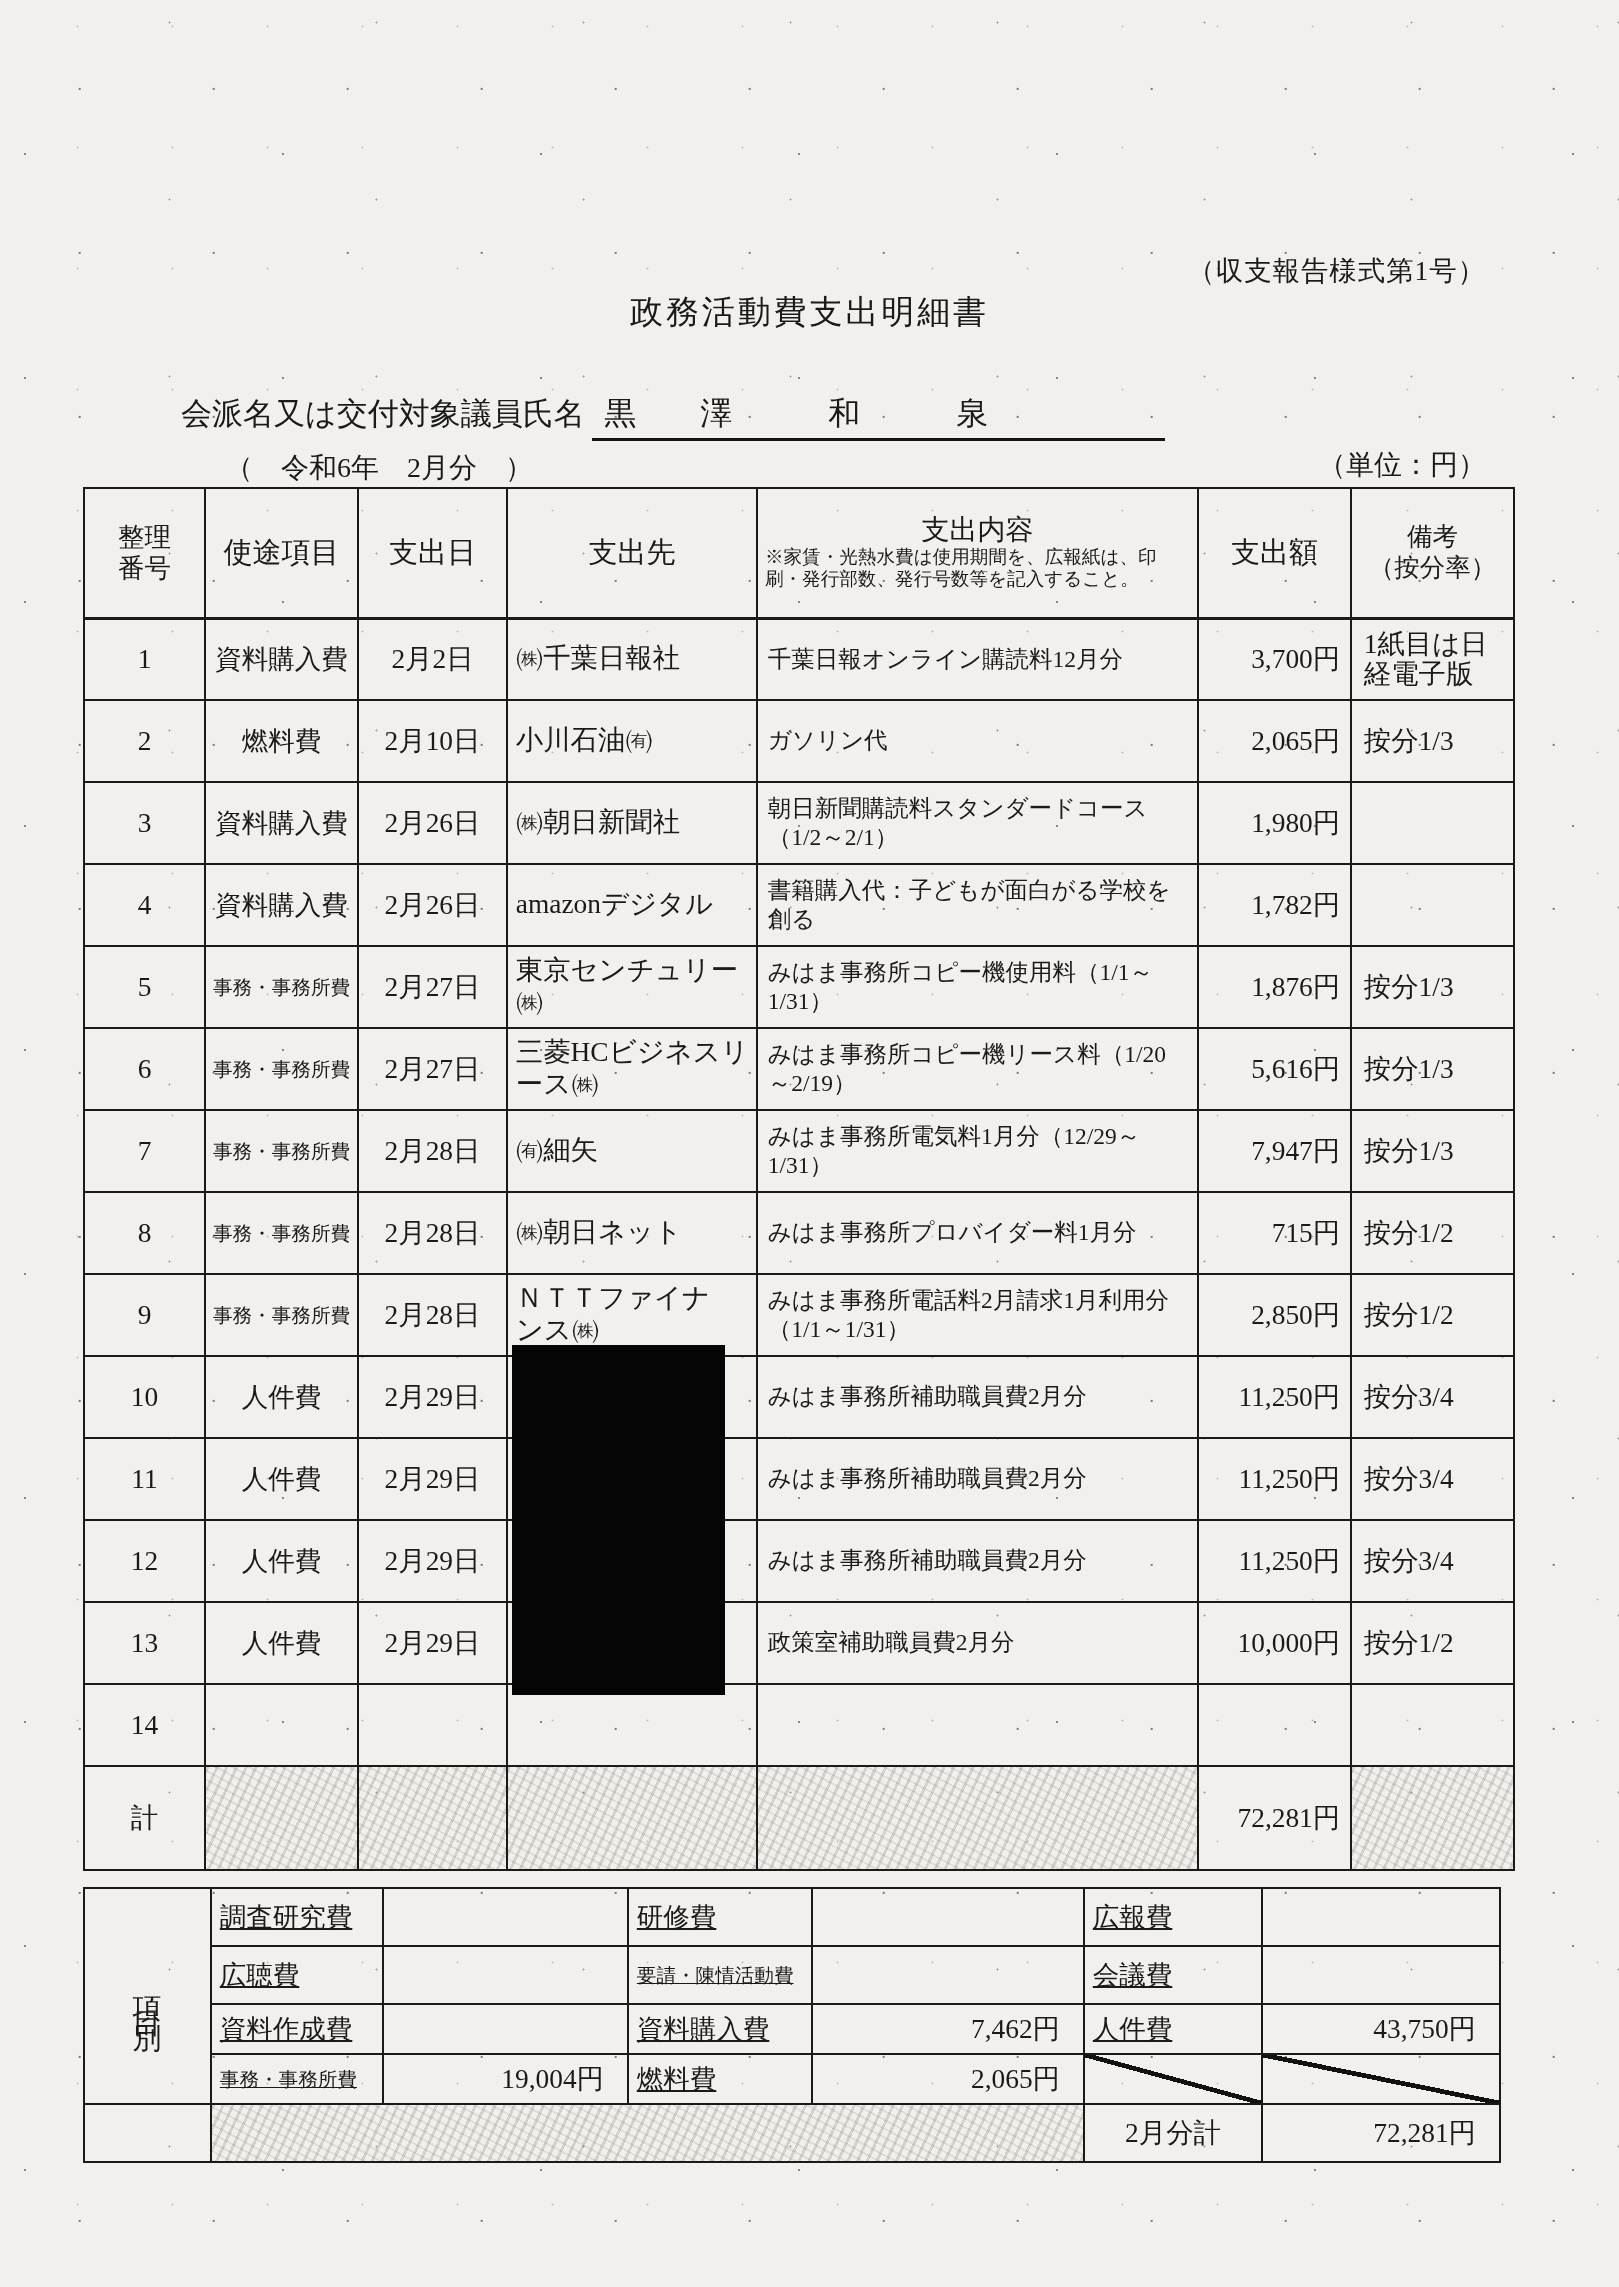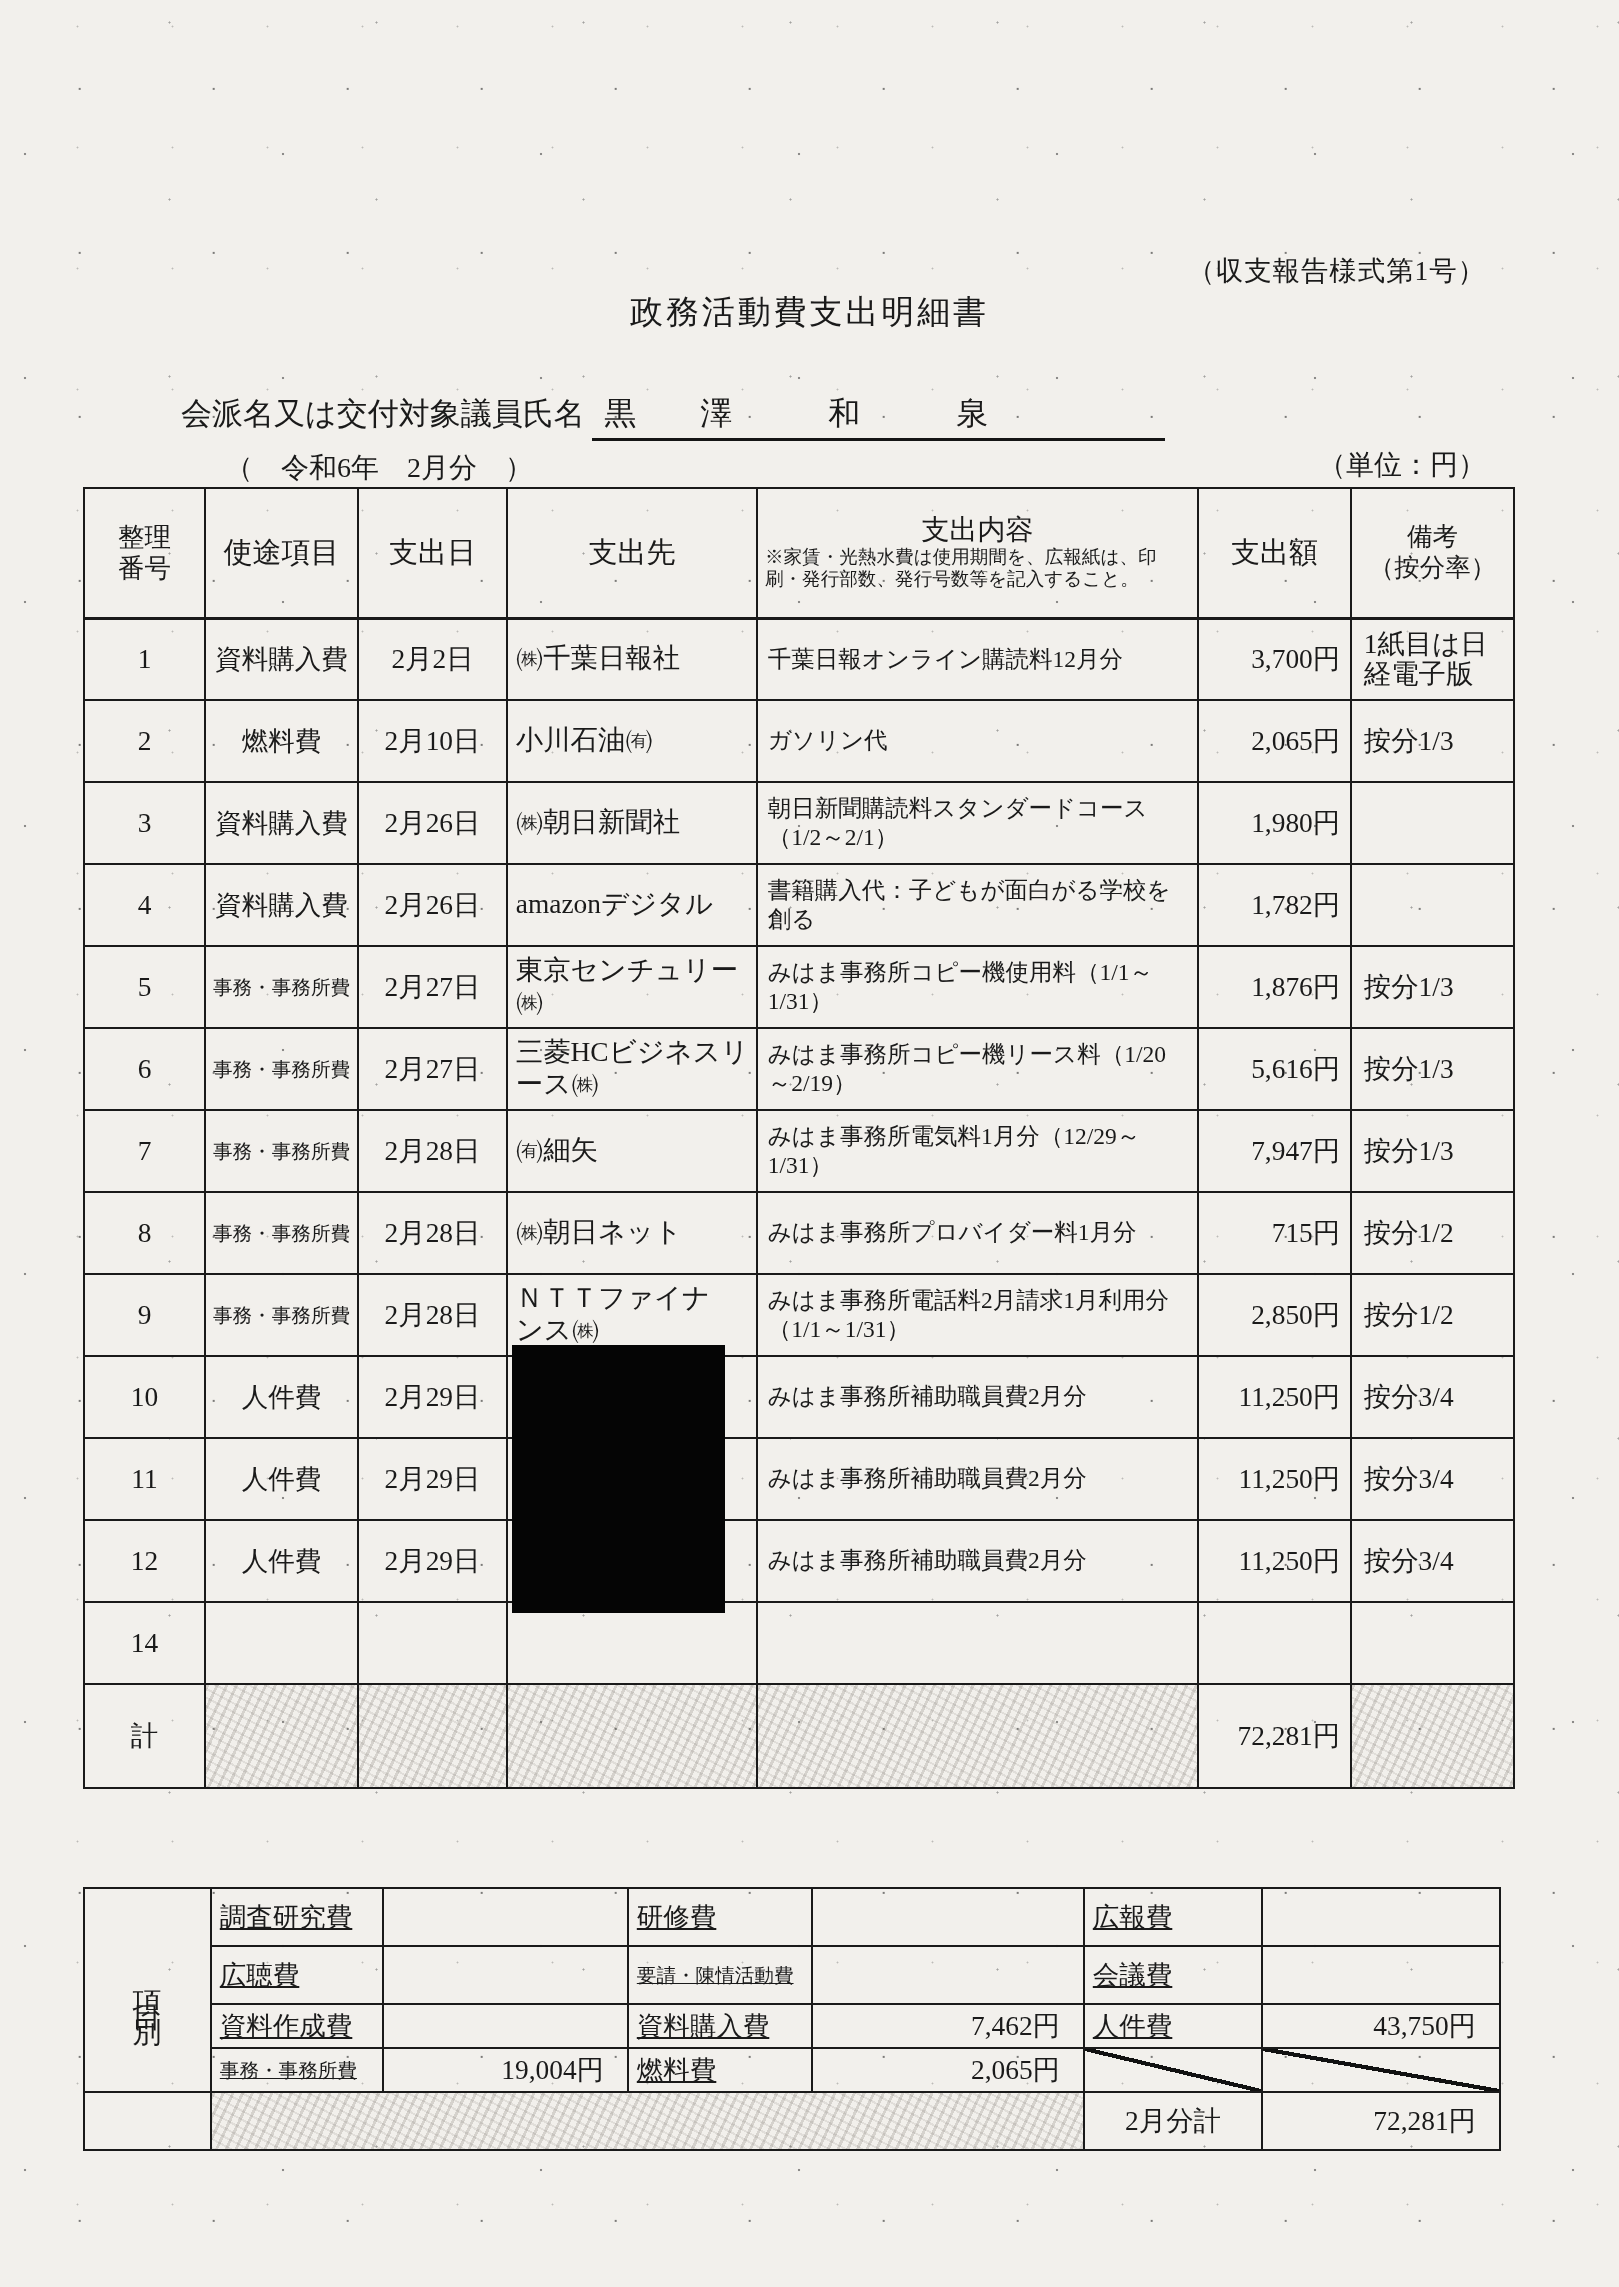--- a/index.html
+++ b/index.html
@@ -50,21 +50,21 @@
   .redact-box{position:absolute;left:3.9px;right:31px;top:-11.8px;bottom:-11.8px;background:#050505;}
   .shaded{
     background-image:
       repeating-linear-gradient(115deg, rgba(110,105,95,.22) 0 2.9px, rgba(240,238,233,.02) 2.9px 8.8px),
       repeating-linear-gradient(28deg, rgba(110,105,95,.14) 0 2px, transparent 2px 7.8px);
   }
 
   .summary-table{position:absolute;top:1887px;left:83px;width:1416px;border:2.9px solid #1a1a1a;}
   .summary-table td{border:2px solid #1a1a1a;}
   .summary-table tr{height:58px;}
-  .summary-table tr.tall{height:44px;}
+  .summary-table tr.tall{height:50px;}
   .side-label-cell{text-align:center;vertical-align:middle;}
   .side-label{writing-mode:vertical-rl;text-orientation:upright;font-size:29px;letter-spacing:13.7px;margin:0 auto;}
   .cat-cell{text-align:left;font-size:26.5px;padding-left:7.8px;text-decoration:underline;}
   .cat-cell.small-text{font-size:19.6px;border-radius:14px;}
   .val-cell{text-align:right;font-size:27.4px;padding-right:23px;}
   .slash{
     background-image:linear-gradient(to top right,
       transparent 47.5%, #111 47.5%, #111 52.5%, transparent 52.5%);
   }
   .month-total-label-cell{text-align:center;font-size:27.4px;}
@@ -220,20 +220,29 @@
         <tr>
       <td class="no-cell">12</td>
       <td class="item-cell">人件費</td>
       <td class="date-cell">2月29日</td>
       <td class="payee-cell pre"><div class="redact-box"></div></td>
       <td class="desc-cell">みはま事務所補助職員費2月分</td>
       <td class="amount-cell">11,250円</td>
       <td class="remark-cell">按分3/4</td>
     </tr>
         <tr>
+      <td class="no-cell">13</td>
+      <td class="item-cell">人件費</td>
+      <td class="date-cell">2月29日</td>
+      <td class="payee-cell pre"><div class="redact-box"></div></td>
+      <td class="desc-cell">政策室補助職員費2月分</td>
+      <td class="amount-cell">10,000円</td>
+      <td class="remark-cell">按分1/2</td>
+    </tr>
+        <tr>
       <td class="no-cell">14</td>
       <td class="item-cell"></td>
       <td class="date-cell"></td>
       <td class="payee-cell pre"></td>
       <td class="desc-cell"></td>
       <td class="amount-cell"></td>
       <td class="remark-cell"></td>
     </tr>
       </tbody>
     <tfoot>

